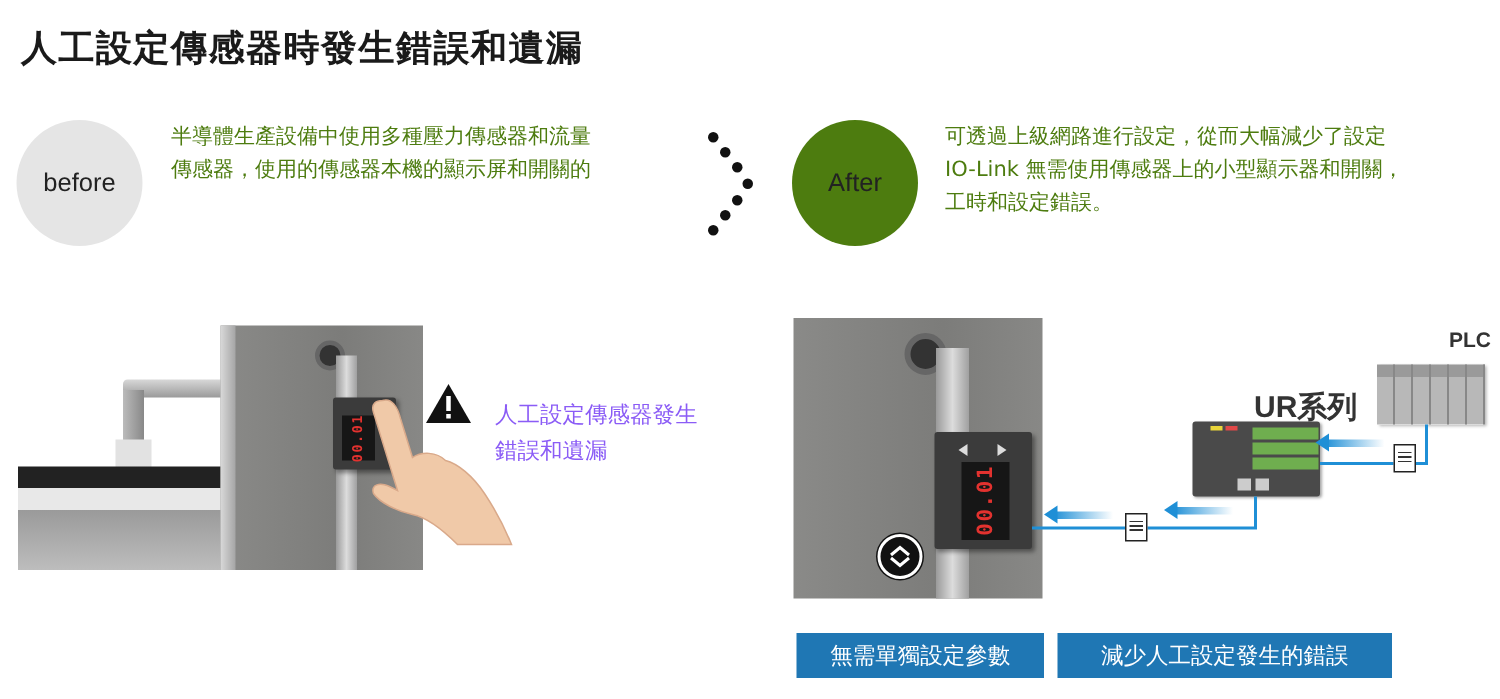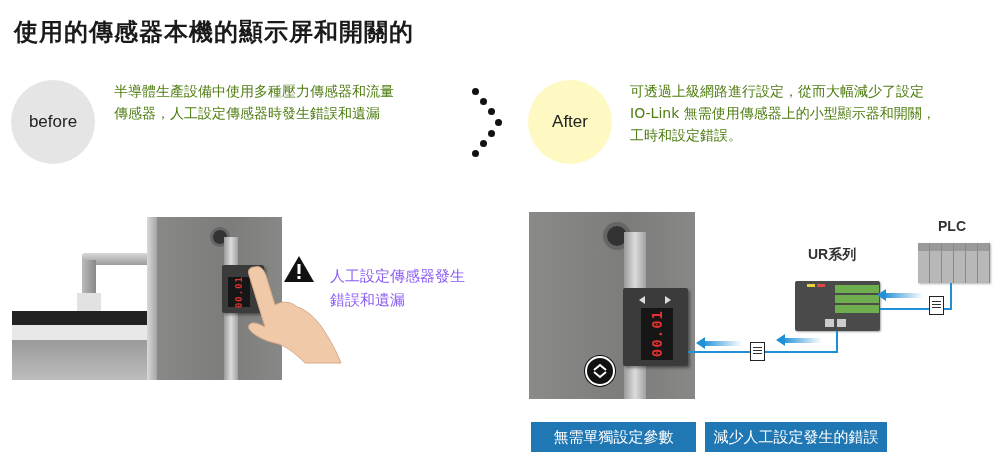--- a/index.html
+++ b/index.html
@@ -1,49 +1,49 @@
 <!DOCTYPE html>
 <html><head>
 <meta charset="utf-8">
 <style>
   * { box-sizing: border-box; margin: 0; padding: 0; }
   body { width: 1000px; height: 466px; background: #ffffff; font-family: "DejaVu Sans", sans-serif; color: #222; position: relative; overflow: hidden; }
   .abs { position: absolute; }
   .title { left: 14px; top: 16px; font-size: 24px; font-weight: bold; color: #1a1a1a; letter-spacing: 1px; }
   .circle { width: 84px; height: 84px; border-radius: 50%; display: flex; align-items: center; justify-content: center; font-family: "Liberation Sans", sans-serif; font-size: 17px; color: #222; }
   .c-before { left: 11px; top: 80px; background: #e5e5e5; }
-  .c-after { left: 528px; top: 80px; background: #fef9c3; }
+  .c-after { left: 528px; top: 80px; background: #4d7c0f; }
   .desc { font-size: 14px; line-height: 22px; color: #4d7c0f; }
   .d-before { left: 114px; top: 80px; width: 340px; }
   .d-after { left: 630px; top: 80px; width: 370px; }
   .dots { left: 468px; top: 88px; width: 40px; height: 70px; }
   .dots span { position: absolute; width: 7px; height: 7px; border-radius: 50%; background: #111; }
   .panel { background: linear-gradient(90deg, #8a8a88 0%, #7c7c7a 60%, #888886 100%); }
   .warn-text { left: 330px; top: 264px; font-size: 15px; line-height: 24px; font-weight: normal; color: #8b5cf6; }
-  .label-dark { font-family: "Liberation Sans", sans-serif; font-weight: bold; color: #333; }
+  .label-dark { font-family: "Liberation Sans", sans-serif; font-weight: bold; color: #333; margin-left: 28px; }
   .btn { background: #1f77b4; color: #fff; font-size: 15px; height: 30px; display: flex; align-items: center; justify-content: center; border: none; }
   .b1 { left: 531px; top: 422px; width: 165px; }
-  .b2 { left: 705px; top: 422px; width: 182px; align-items: center; }
+  .b2 { left: 705px; top: 422px; width: 223px; align-items: center; }
   .sensor { background: #3b3b3b; border-radius: 2px; box-shadow: 2px 2px 3px rgba(0,0,0,0.4); }
   .lcd { background: #161616; display: flex; align-items: center; justify-content: center; }
   .seg { color: #e3322f; font-family: "DejaVu Sans Mono", monospace; font-weight: bold; writing-mode: vertical-rl; transform: rotate(180deg); letter-spacing: 1px; }
   .doc-icon { width: 15px; height: 19px; background: #fff; border: 1.5px solid #222; position: absolute; }
   .doc-icon::before { content: ""; position: absolute; left: 2px; right: 2px; top: 4px; height: 9px; background: repeating-linear-gradient(#333 0 1px, transparent 1px 3px); }
 </style>
 </head>
 <body>
 
-<div class="abs title">使用的傳感器本機的顯示屏和開關的</div>
+<div class="abs title">人工設定傳感器時發生錯誤和遺漏</div>
 
 <div class="abs circle c-before">
   <span>before</span>
 </div>
 <div class="abs desc d-before">
   <div>半導體生產設備中使用多種壓力傳感器和流量</div>
-  <div>傳感器，人工設定傳感器時發生錯誤和遺漏</div>
+  <div>傳感器，使用的傳感器本機的顯示屏和開關的</div>
 </div>
 
 <div class="abs dots">
   <span style="left:4px;top:0px"></span>
   <span style="left:12px;top:10px"></span>
   <span style="left:20px;top:20px"></span>
   <span style="left:27px;top:31px"></span>
   <span style="left:20px;top:42px"></span>
   <span style="left:12px;top:52px"></span>
   <span style="left:4px;top:62px"></span>
@@ -107,21 +107,21 @@
   <svg width="18" height="18" viewBox="0 0 18 18">
       <path d="M3 8 L9 3 L15 8 M3 10 L9 15 L15 10" stroke="#fff" stroke-width="2" fill="none"></path>
     </svg>
 </div>
 
 <div class="abs label-dark" style="left:938px;top:218px;font-size:14px;">PLC</div>
 <div class="abs" style="left:918px;top:243px;width:72px;height:40px;background:linear-gradient(#9a9a9a 0 8px,#b8b8b8 8px);box-shadow:1px 1px 2px rgba(0,0,0,0.3);">
   <div style="position:absolute;inset:0;background:repeating-linear-gradient(90deg,transparent 0 11px,#888 11px 12px);"></div>
 </div>
 
-<div class="abs label-dark" style="left:808px;top:246px;font-size:14px;">UR系列</div>
+<div class="abs label-dark" style="left:808px;top:258px;font-size:20px;">UR系列</div>
 <div class="abs" style="left:795px;top:281px;width:85px;height:50px;background:#4a4a4a;border-radius:2px;box-shadow:1px 1px 2px rgba(0,0,0,0.35);">
   <div class="abs" style="left:12px;top:3px;width:8px;height:3px;background:#e8d43a;"></div>
   <div class="abs" style="left:22px;top:3px;width:8px;height:3px;background:#e04848;"></div>
   <div class="abs" style="left:40px;top:4px;width:44px;height:8px;background:#6fae4f;"></div>
   <div class="abs" style="left:40px;top:14px;width:44px;height:8px;background:#6fae4f;"></div>
   <div class="abs" style="left:40px;top:24px;width:44px;height:8px;background:#6fae4f;"></div>
   <div class="abs" style="left:30px;top:38px;width:9px;height:8px;background:#ccc;"></div>
   <div class="abs" style="left:42px;top:38px;width:9px;height:8px;background:#ccc;"></div>
 </div>
 

